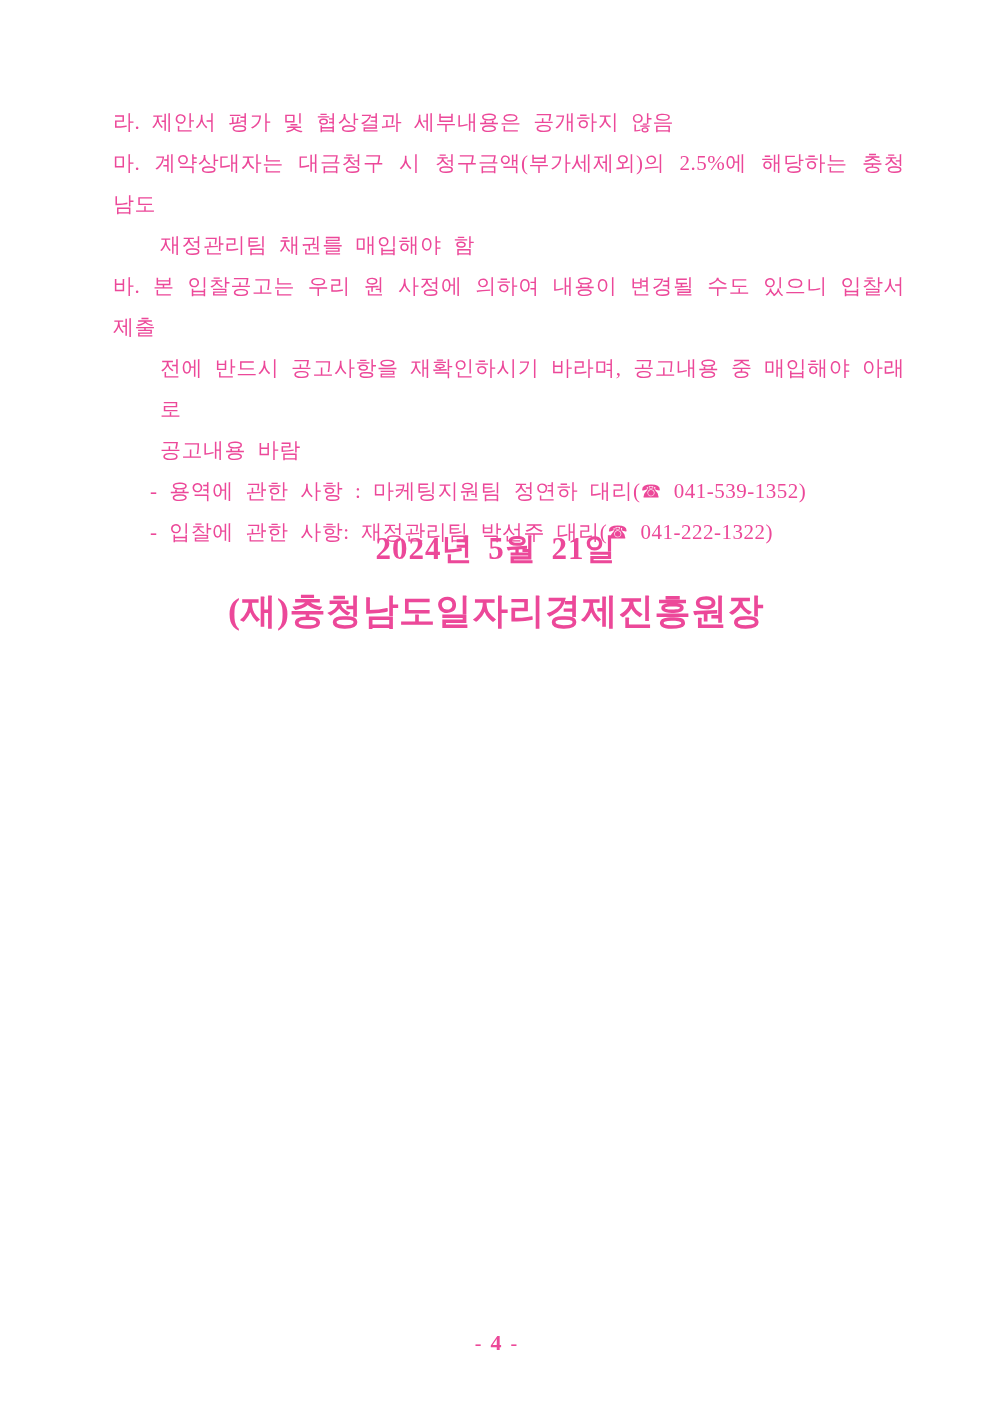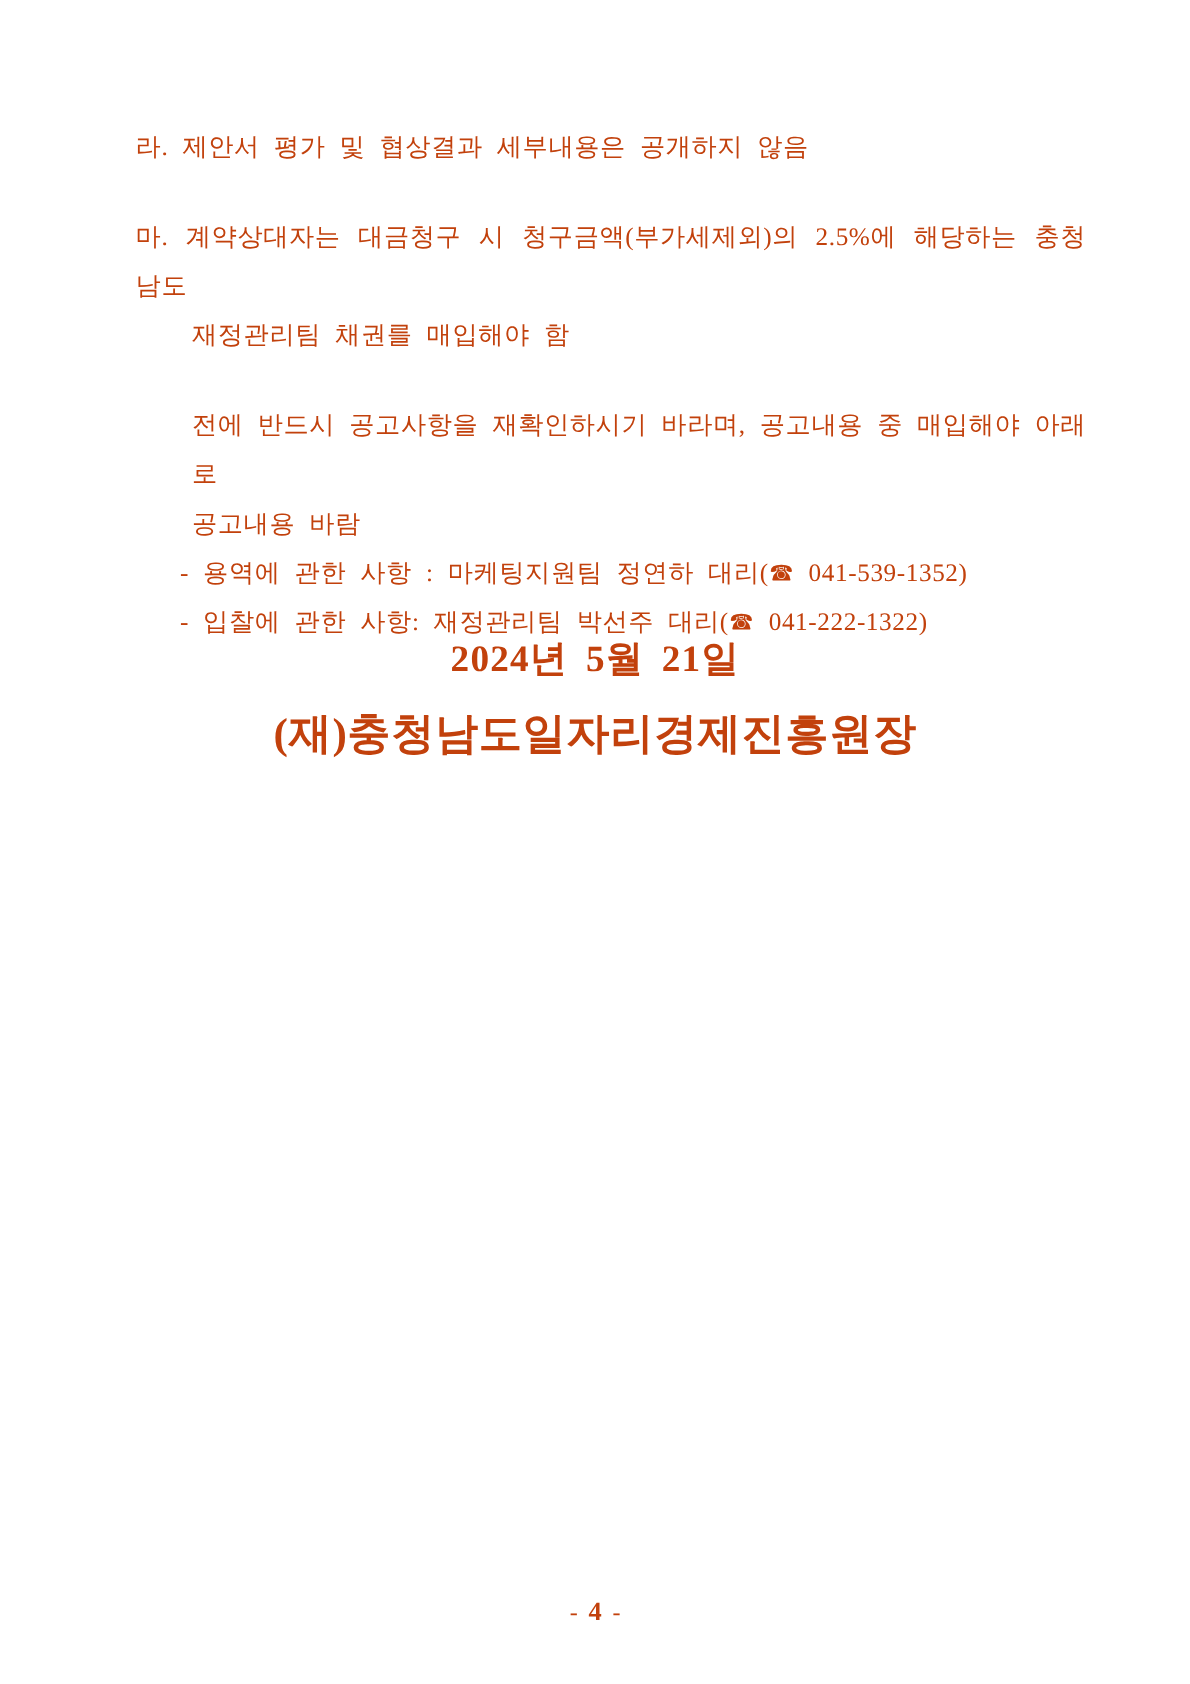--- a/index.html
+++ b/index.html
@@ -5,21 +5,21 @@
   html, body {
     margin: 0;
     padding: 0;
     background: #ffffff;
   }
   .page {
     position: relative;
     width: 992px;
     height: 1399px;
     background: #ffffff;
-    color: #c2410c;
+    color: #ec4899;
     font-family: "Liberation Serif", "DejaVu Serif", serif;
     overflow: hidden;
   }
   
   .body-block {
     position: absolute;
     left: 113px;
     top: 102px;
     width: 792px;
     font-size: 21px;
@@ -28,21 +28,20 @@
     letter-spacing: 0.5px;
     white-space: normal;
   }
   .line {
     min-height: 41px;
   }
   .line.justify {
     text-align: justify;
     text-align-last: justify;
     text-justify: inter-word;
-    margin-top: 34px;
   }
   .line.cont {
     padding-left: 47px;
   }
   .line.dash {
     padding-left: 37px;
   }
   
   .closing-block {
     position: absolute;
@@ -85,20 +84,21 @@
 </style>
 </head>
 <body>
 
 <div class="page">
 
   <div class="body-block">
     <div class="line">라. 제안서 평가 및 협상결과 세부내용은 공개하지 않음</div>
     <div class="line justify">마. 계약상대자는 대금청구 시 청구금액(부가세제외)의 2.5%에 해당하는 충청남도</div>
     <div class="line cont">재정관리팀 채권를 매입해야 함</div>
+    <div class="line justify">바. 본 입찰공고는 우리 원 사정에 의하여 내용이 변경될 수도 있으니 입찰서 제출</div>
     <div class="line cont justify">전에 반드시 공고사항을 재확인하시기 바라며, 공고내용 중 매입해야 아래로</div>
     <div class="line cont">공고내용 바람</div>
     <div class="line dash">- 용역에 관한 사항 : 마케팅지원팀 정연하 대리(☎ 041-539-1352)</div>
     <div class="line dash">- 입찰에 관한 사항: 재정관리팀 박선주 대리(☎ 041-222-1322)</div>
   </div>
 
   <div class="closing-block">
     <div class="closing-date">2024년 5월 21일</div>
     <div class="closing-issuer">(재)충청남도일자리경제진흥원장</div>
   </div>

